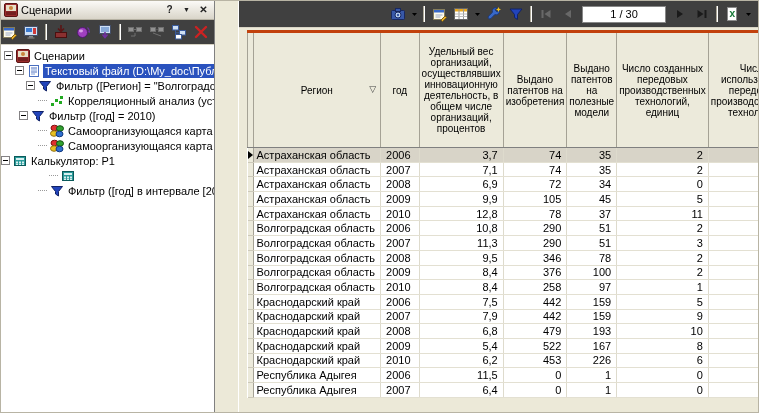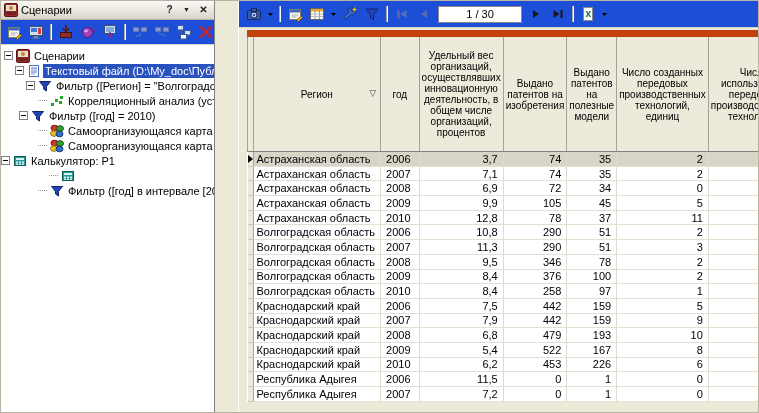--- a/index.html
+++ b/index.html
@@ -6,21 +6,21 @@
   .app{position:relative;width:759px;height:413px;display:flex;box-sizing:border-box;
        font-family:Liberation Sans, sans-serif;font-size:11px;color:#000;
        background:#ece9d8;border:1px solid #b8b4a4;overflow:hidden;gap:9px;}
   
   .left-panel{width:213px;flex:none;display:flex;flex-direction:column;background:#fff;border-right:1px solid #808080;overflow:hidden;}
   .panel-titlebar{height:18px;flex:none;display:flex;align-items:center;gap:3px;padding:0 3px;
        background:linear-gradient(#fbfaf7,#d9d5c9);border-bottom:1px solid #b5b1a2;}
   .panel-title{flex:1;white-space:nowrap;overflow:hidden;}
   .titlebar-btns{display:flex;align-items:center;gap:2px;}
   .titlebar-btn{width:15px;height:14px;text-align:center;line-height:14px;font-size:10px;font-weight:bold;color:#222;cursor:default;}
-  .left-toolbar,.rp-toolbar{flex:none;display:flex;align-items:center;background:#1d4ed8;}
+  .left-toolbar,.rp-toolbar{flex:none;display:flex;align-items:center;background:#404040;justify-content:flex-end;}
   .left-toolbar{height:24px;padding:0 2px;border-bottom:1px solid #d6d2c3;}
   .tb-btn{width:22px;height:20px;display:flex;align-items:center;justify-content:center;flex:none;}
   .tb-btn.dd{width:11px;}
   .tb-btn.disabled{opacity:.55;filter:grayscale(1);}
   .tb-sep{width:0;height:16px;border-left:1px solid #aca899;border-right:1px solid #fff;margin:0 3px;flex:none;}
   .icon{display:inline-flex;align-items:center;justify-content:center;line-height:0;}
   .tree{flex:1;background:#fff;overflow:hidden;padding-top:3px;}
   .tree-item{height:15px;display:flex;align-items:center;white-space:nowrap;}
   .expand-box{width:7px;height:7px;border:1px solid #848284;background:#fff;position:relative;flex:none;margin-right:3px;}
   .expand-box::after{content:"";position:absolute;left:1px;right:1px;top:3px;height:1px;background:#000;}
@@ -33,21 +33,21 @@
   
   .right-panel{flex:1;display:flex;flex-direction:column;overflow:hidden;background:#ece9d8;border-left:1px solid #fff;}
   .rp-titlebar{height:17px;flex:none;display:flex;align-items:center;padding:0 9px;
        background:#f0eee3;border-bottom:1px solid #c8c4b4;}
   .rp-toolbar{height:26px;padding:0 4px;border-bottom:1px solid #d8d4c5;}
   .pager-input{width:84px;height:17px;border:1px solid #888;background:#fff;text-align:center;
        font-family:inherit;font-size:11px;padding:0;margin:0 3px;box-sizing:border-box;}
   
   .table-area{flex:1;overflow:hidden;padding:2px 0 0 8px;background:#ece9d8;}
   table{border-collapse:collapse;table-layout:fixed;background:#fff;}
-  th{height:110px;background:#eceadb;border-right:1px solid #a5a295;border-top:7px solid #c2410c;
+  th{height:110px;background:#eceadb;border-right:1px solid #a5a295;border-top:3px solid #c2410c;
      border-bottom:1px solid #808080;font-weight:normal;font-size:10px;text-align:center;
      vertical-align:middle;padding:2px;overflow:hidden;position:relative;}
   th:first-child{border-left:1px solid #a5a295;}
   .sort-glyph{position:absolute;right:4px;top:calc(50% - 6px);font-size:9px;color:#444;}
   td{height:13.7px;border-right:1px solid #dedbcd;border-bottom:1px solid #e3e0d2;
      padding:0 5px;overflow:hidden;white-space:nowrap;font-size:11px;}
   td.ind{background:#eceadb;border-right:1px solid #a5a295;border-bottom:1px solid #cdc9ba;padding:0;text-align:center;}
   td.al{text-align:left;padding-left:3px;}
   td.ar{text-align:right;}
   td.year{text-align:center;padding-right:8px;}
@@ -596,21 +596,21 @@
               <td class="ar">11,5</td>
               <td class="ar">0</td>
               <td class="ar">1</td>
               <td class="ar">0</td>
               <td class="ar"></td>
             </tr>
             <tr>
               <td class="ind"></td>
               <td class="al">Республика Адыгея</td>
               <td class="year">2007</td>
-              <td class="ar">7,2</td>
+              <td class="ar">6,4</td>
               <td class="ar">0</td>
               <td class="ar">1</td>
               <td class="ar">0</td>
               <td class="ar"></td>
             </tr>
           </tbody>
       </table>
     </div>
   </div>
 </div>

